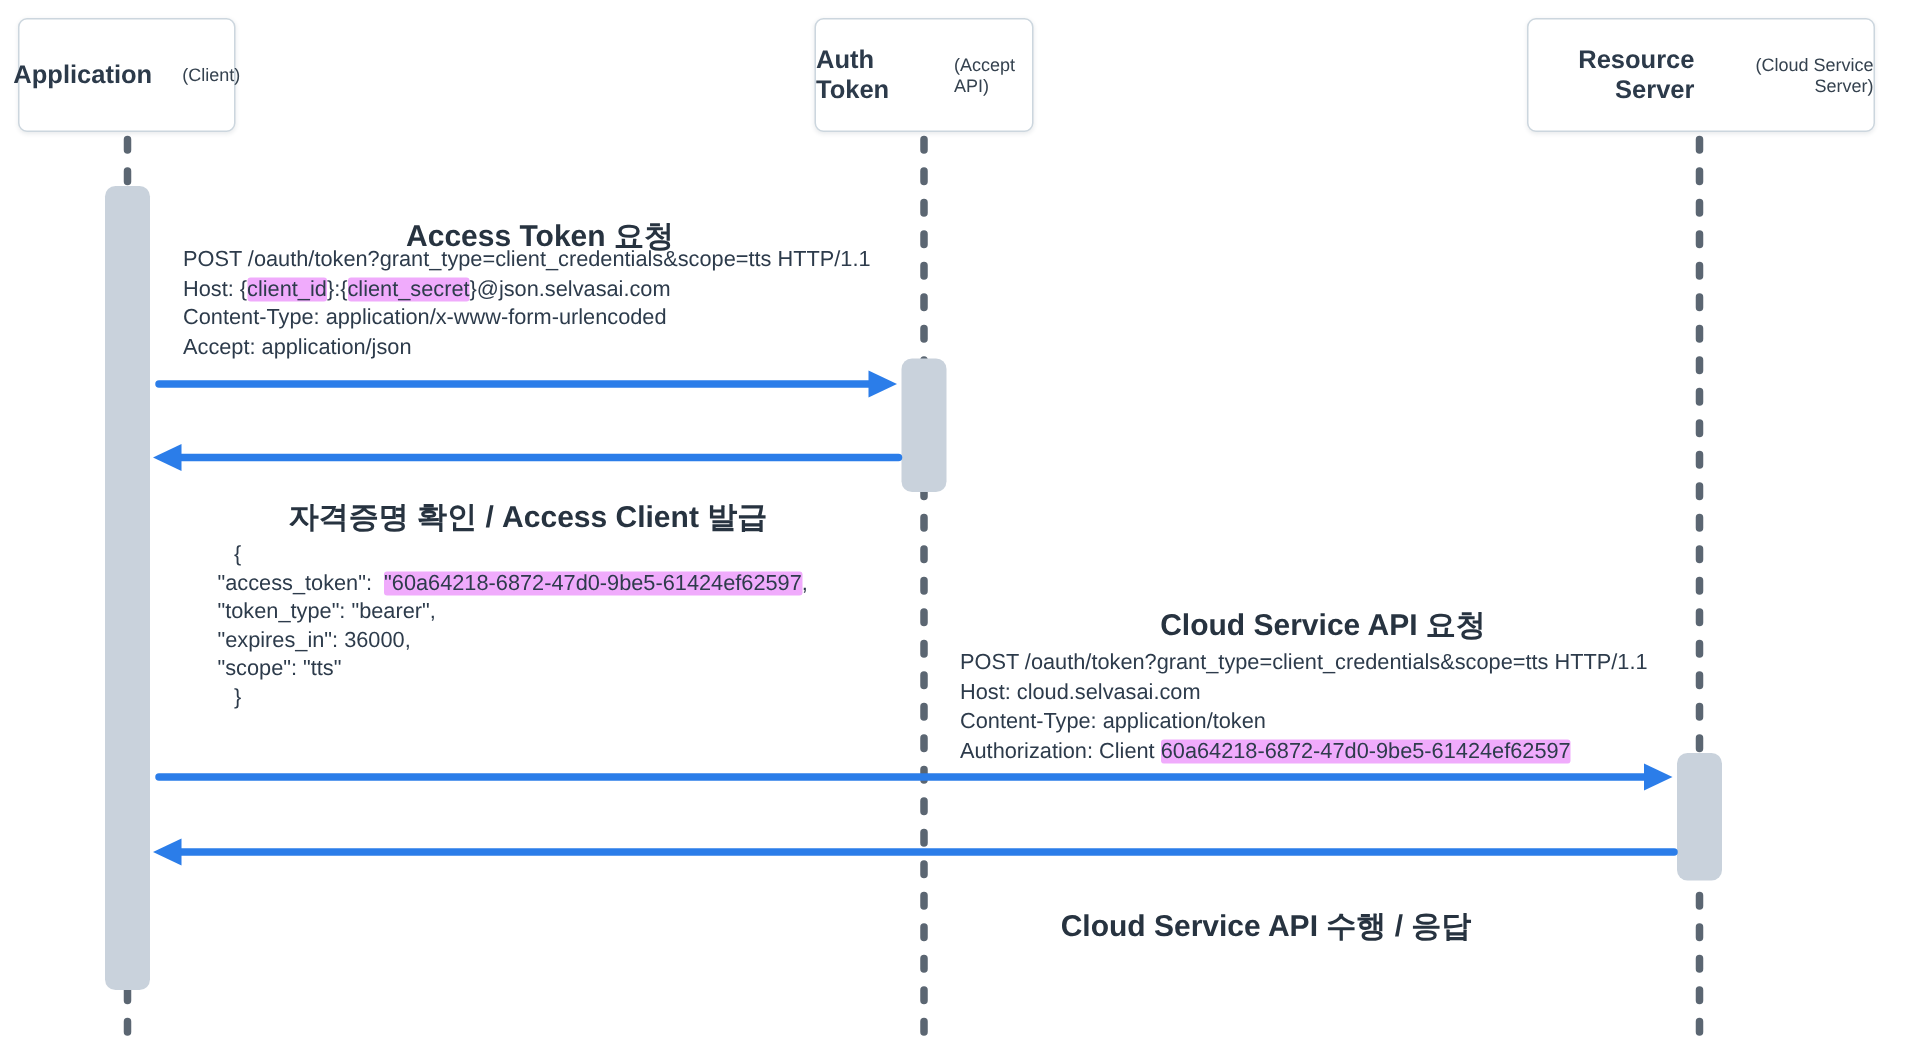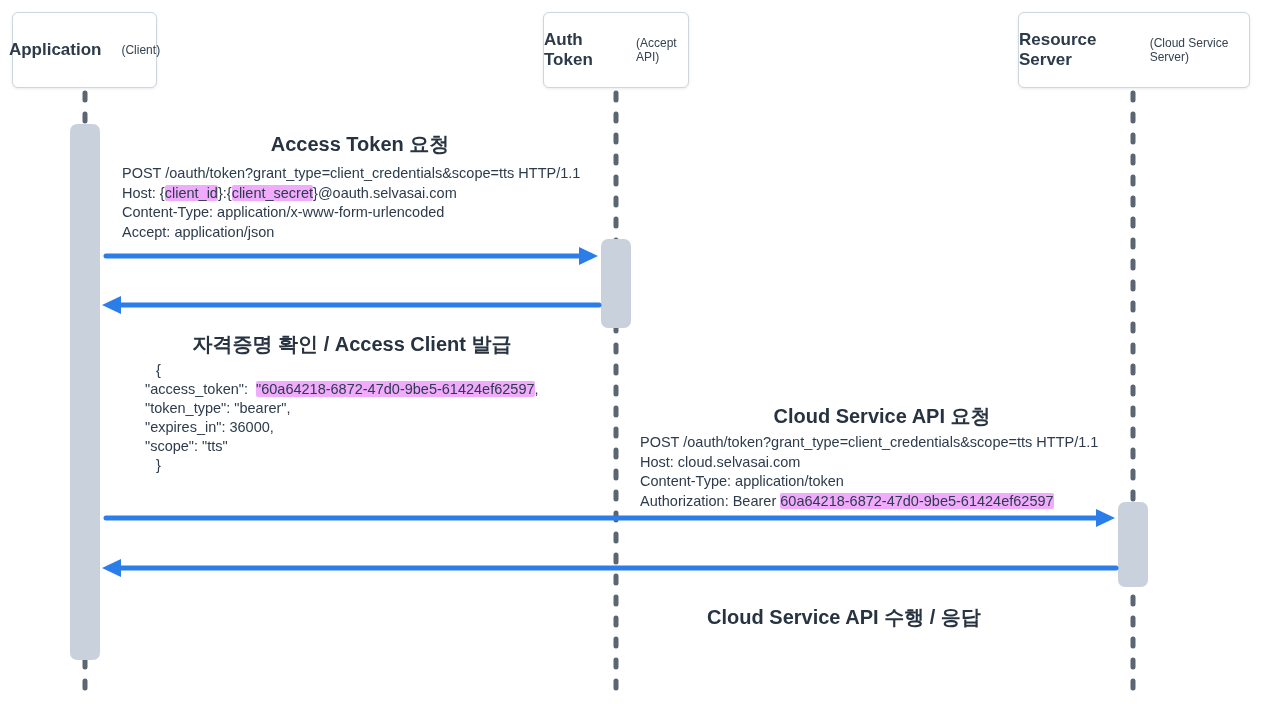--- a/index.html
+++ b/index.html
@@ -22,34 +22,34 @@
     flex-direction: row;
     align-items: center;
     justify-content: center;
     gap: 20px;
     box-shadow: 0 1px 3px rgba(40,60,80,0.10);
     color: #2c3a4a;
     z-index: 4;
   }
   .actor-1 { left: 12px;   top: 12px; width: 143px; height: 74px; }
   .actor-2 { left: 543px;  top: 12px; width: 144px; height: 74px; }
-  .actor-3 { left: 1018px; top: 12px; width: 230px; height: 74px; }
+  .actor-3 { left: 1018px; top: 12px; width: 230px; height: 74px; text-align: right; }
   .actor-title    { font-weight: bold; font-size: 17px; }
   .actor-subtitle { font-size: 12px; color: #35424f; }
 
   .msg-title {
     position: absolute;
     font-weight: bold;
     font-size: 20px;
     color: #273340;
     text-align: center;
     width: 500px;
     z-index: 4;
   }
-  .t1 { left: 110px; top: 131px; }
+  .t1 { left: 110px; top: 144px; }
   .t2 { left: 102px; top: 331px; }
   .t3 { left: 632px; top: 403px; }
   .t4 { left: 594px; top: 604px; }
 
   .msg-body {
     position: absolute;
     font-size: 14.5px;
     line-height: 19.5px;
     color: #2d3b4b;
     z-index: 4;
@@ -106,38 +106,38 @@
     <div class="actor-subtitle">(Accept API)</div>
   </div>
   <div class="actor-box actor-3">
     <div class="actor-title">Resource Server</div>
     <div class="actor-subtitle">(Cloud Service Server)</div>
   </div>
 
   <div class="msg-title t1">Access Token 요청</div>
   <div class="msg-body b1">
       <div class="code-line"><span>POST /oauth/token?grant_type=client_credentials&amp;scope=tts HTTP/1.1</span></div>
-      <div class="code-line"><span>Host: {</span><span class="hl">client_id</span><span>}:{</span><span class="hl">client_secret</span><span>}@oauth.selvasai.com</span></div>
+      <div class="code-line"><span>Host: {</span><span class="hl">client_id</span><span>}:{</span><span class="hl">client_secret</span><span>}@json.selvasai.com</span></div>
       <div class="code-line"><span>Content-Type: application/x-www-form-urlencoded</span></div>
       <div class="code-line"><span>Accept: application/json</span></div>
     </div>
 
   <div class="msg-title t2">자격증명 확인 / Access Client 발급</div>
   <div class="msg-body b2">
       <div class="code-line indent"><span>{</span></div>
       <div class="code-line"><span>"access_token":  </span><span class="hl">"60a64218-6872-47d0-9be5-61424ef62597</span><span>,</span></div>
       <div class="code-line"><span>"token_type": "bearer",</span></div>
       <div class="code-line"><span>"expires_in": 36000,</span></div>
       <div class="code-line"><span>"scope": "tts"</span></div>
       <div class="code-line indent"><span>}</span></div>
     </div>
 
   <div class="msg-title t3">Cloud Service API 요청</div>
   <div class="msg-body b3">
       <div class="code-line"><span>POST /oauth/token?grant_type=client_credentials&amp;scope=tts HTTP/1.1</span></div>
       <div class="code-line"><span>Host: cloud.selvasai.com</span></div>
       <div class="code-line"><span>Content-Type: application/token</span></div>
-      <div class="code-line"><span>Authorization: Bearer </span><span class="hl">60a64218-6872-47d0-9be5-61424ef62597</span></div>
+      <div class="code-line"><span>Authorization: Client </span><span class="hl">60a64218-6872-47d0-9be5-61424ef62597</span></div>
     </div>
 
   <div class="msg-title t4">Cloud Service API 수행 / 응답</div>
 
 </div>
 
 </body></html>

